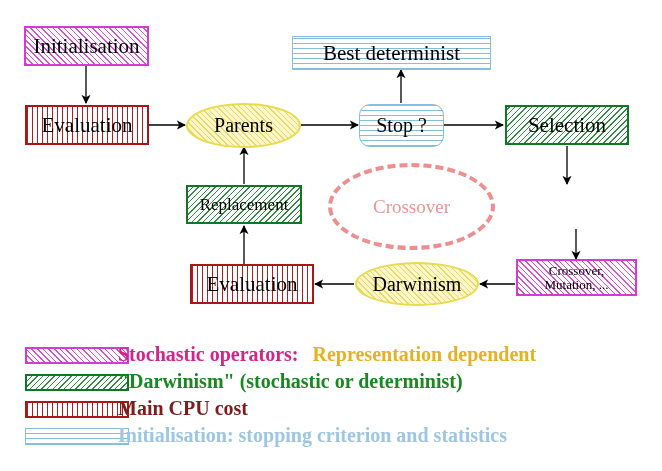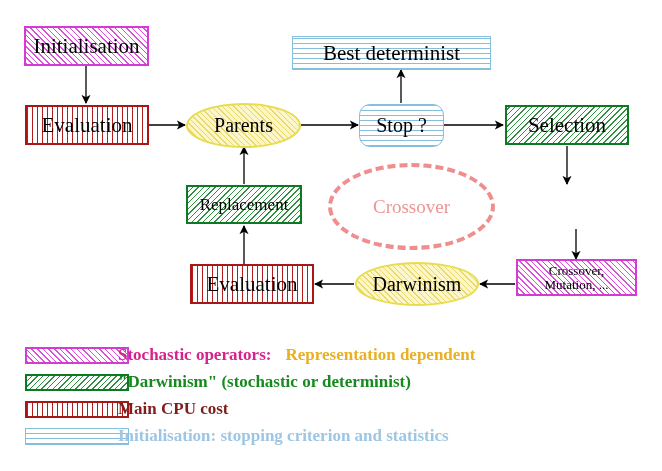--- a/index.html
+++ b/index.html
@@ -85,21 +85,21 @@
   .legend-swatch {
     position: absolute;
     box-sizing: border-box;
     width: 104px;
     height: 17px;
   }
   .legend-text {
     position: absolute;
     left: 118px;
     white-space: nowrap;
-    font-size: 17px;
+    font-size: 20px;
     font-weight: bold;
     line-height: 17px;
   }
   .lt-magenta { color: #d6228c; }
   .lt-green   { color: #17891f; }
   .lt-red     { color: #7f1d1d; }
   .lt-blue    { color: #9cc6e4; }
   .legend-text .second { color: #e8b022; margin-left: 14px; }
 
   svg.arrows {

